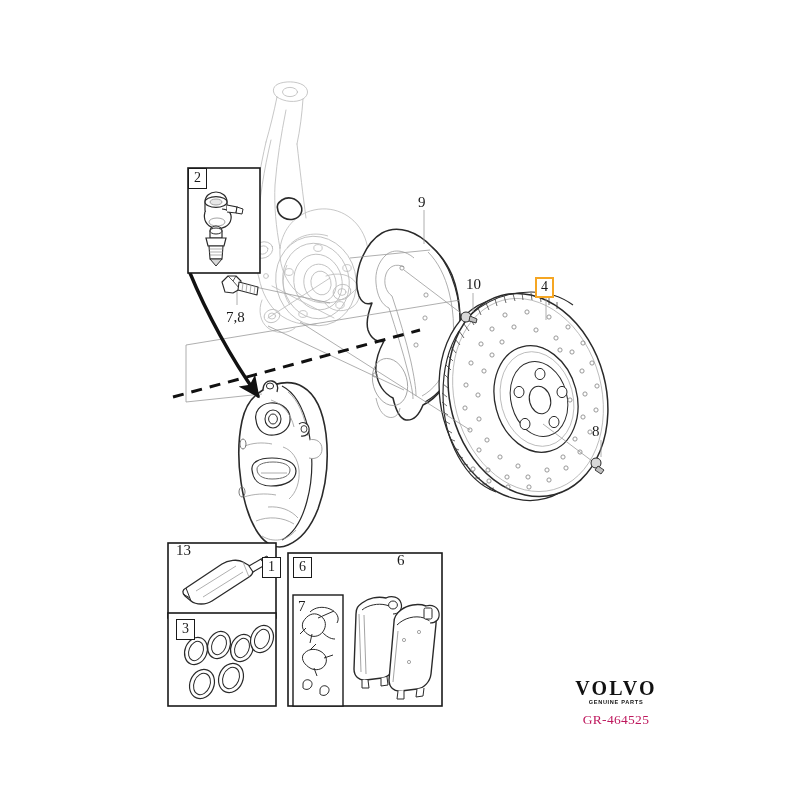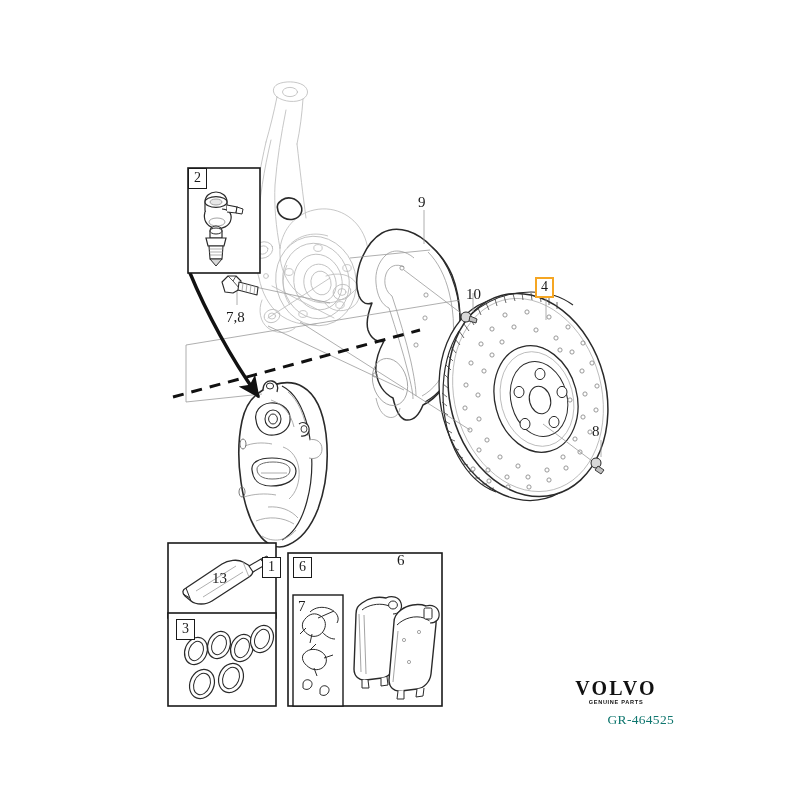--- a/index.html
+++ b/index.html
@@ -66,25 +66,24 @@
     font-weight: bold;
     font-size: 5.6px;
     letter-spacing: 0.7px;
     color: #111111;
     margin-top: 2px;
     line-height: 1;
   }
   #brand .docnum {
     font-family: "Liberation Serif", serif;
     font-size: 13.5px;
-    color: #0f766e;
+    color: #be185d;
     margin-top: 7px;
     line-height: 1;
     letter-spacing: 0.3px;
-    text-align: right;
   }
 </style>
 </head>
 <body>
 
 <div id="page">
 
   <svg id="diagram-svg" viewBox="0 0 800 800">
     <defs>
       <marker id="arrowhead" markerWidth="7" markerHeight="7" refX="5.6" refY="3" orient="auto">
@@ -513,29 +512,29 @@
         <path d="M398,691 L397,699 L404,699 L404,690" fill="#ffffff" stroke="#2a2a2a" stroke-width="1"></path>
         <path d="M417,689 L416,697 L423,696 L424,688" fill="#ffffff" stroke="#2a2a2a" stroke-width="1"></path>
       </g>
     </g>
   </svg>
 
   <div class="callout boxed" style="left:188px; top:168px;">2</div>
 
   <div class="callout plain" style="left:418px; top:195px;">9</div>
 
-  <div class="callout plain" style="left:466px; top:287px;">10</div>
+  <div class="callout plain" style="left:466px; top:277px;">10</div>
 
   <div class="callout boxed highlight" style="left:535px; top:277px;">4</div>
 
   <div class="callout plain" style="left:226px; top:310px;">7,8</div>
 
   <div class="callout plain" style="left:592px; top:424px;">8</div>
 
-  <div class="callout plain" style="left:176px; top:571px;margin-left:36px;">13</div>
+  <div class="callout plain" style="left:176px; top:543px;">13</div>
 
   <div class="callout boxed" style="left:262px; top:557px;">1</div>
 
   <div class="callout boxed" style="left:293px; top:557px;">6</div>
 
   <div class="callout plain" style="left:397px; top:553px;">6</div>
 
   <div class="callout plain" style="left:298px; top:599px;">7</div>
 
   <div class="callout boxed" style="left:176px; top:619px;">3</div>

